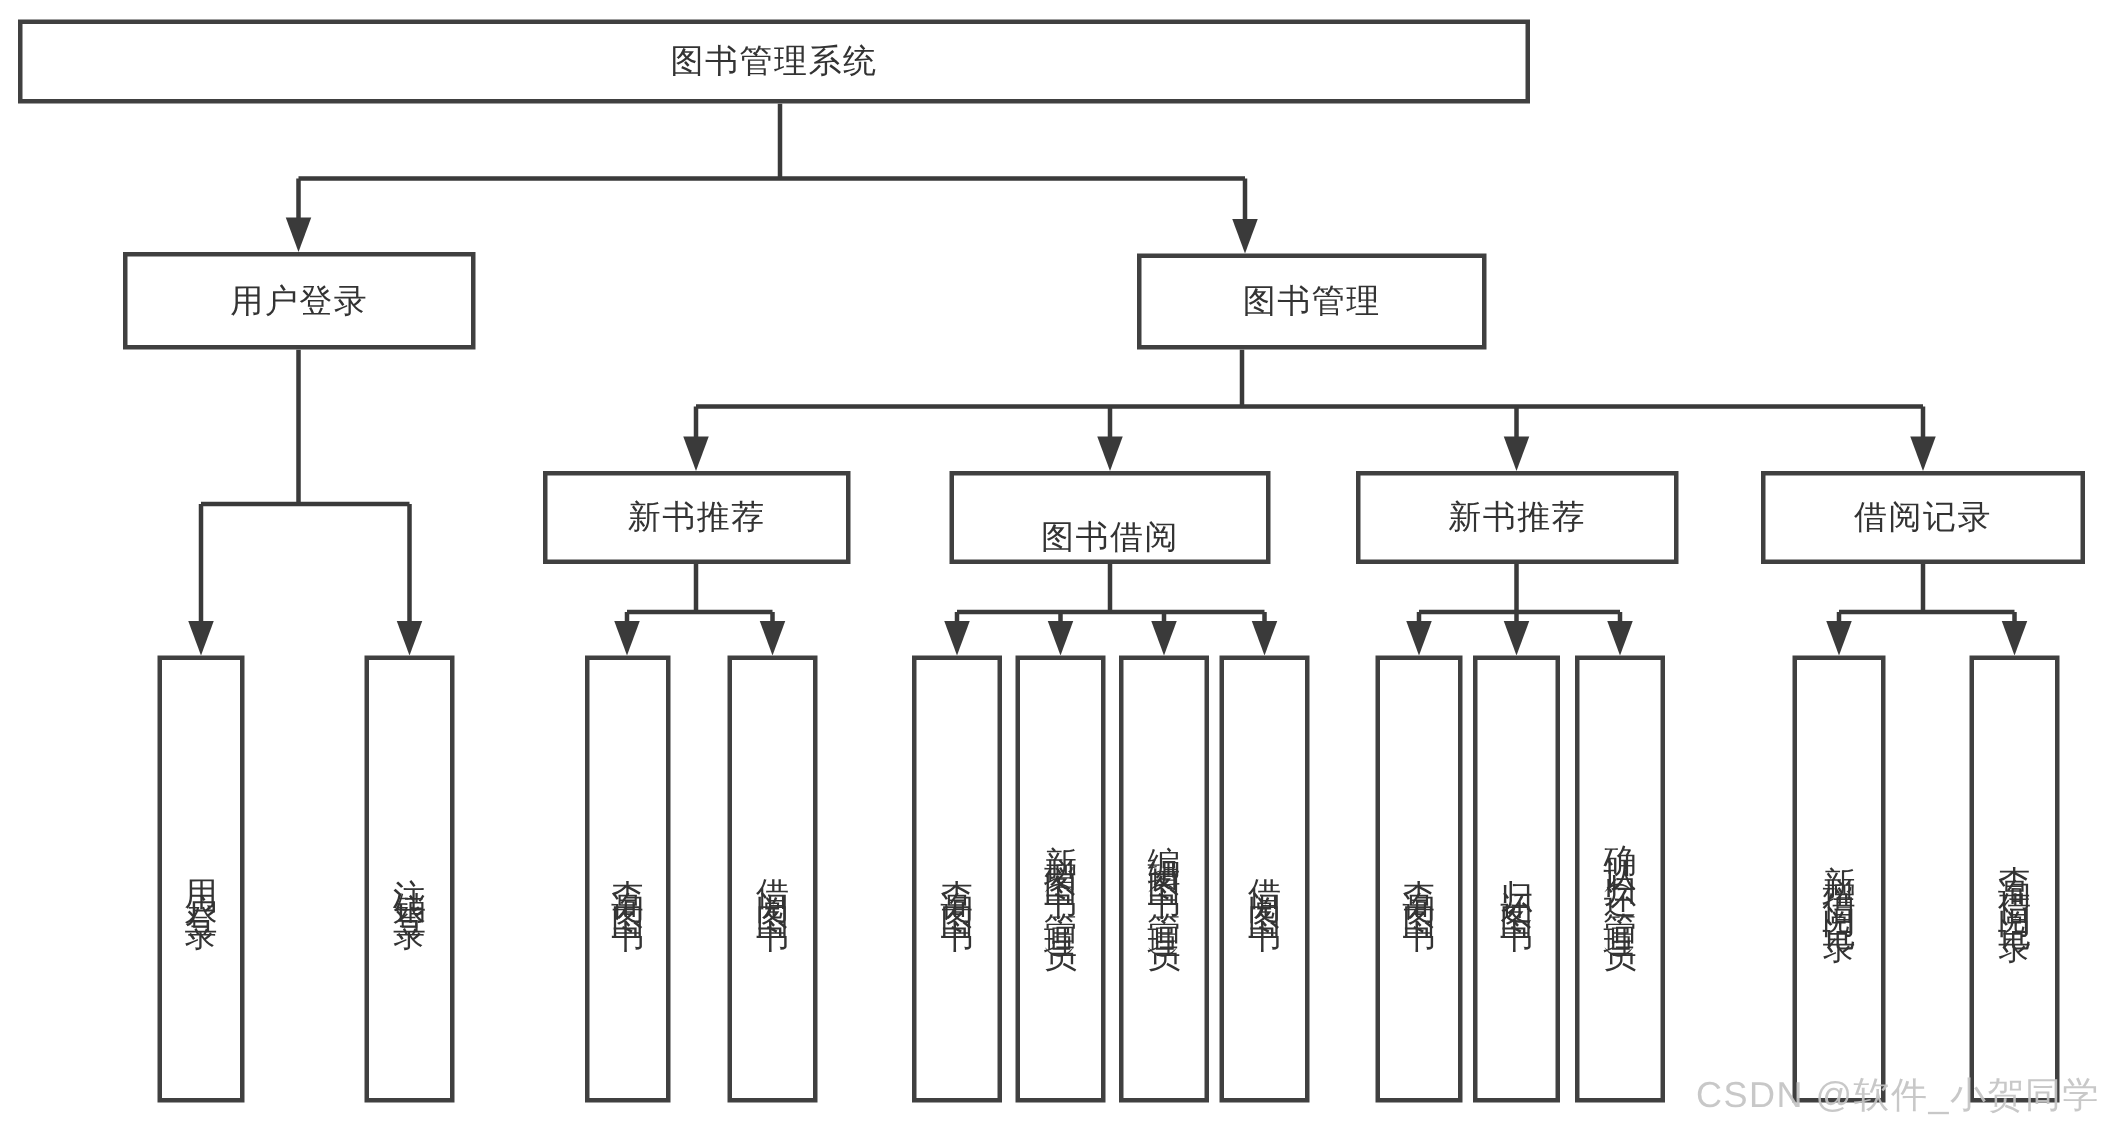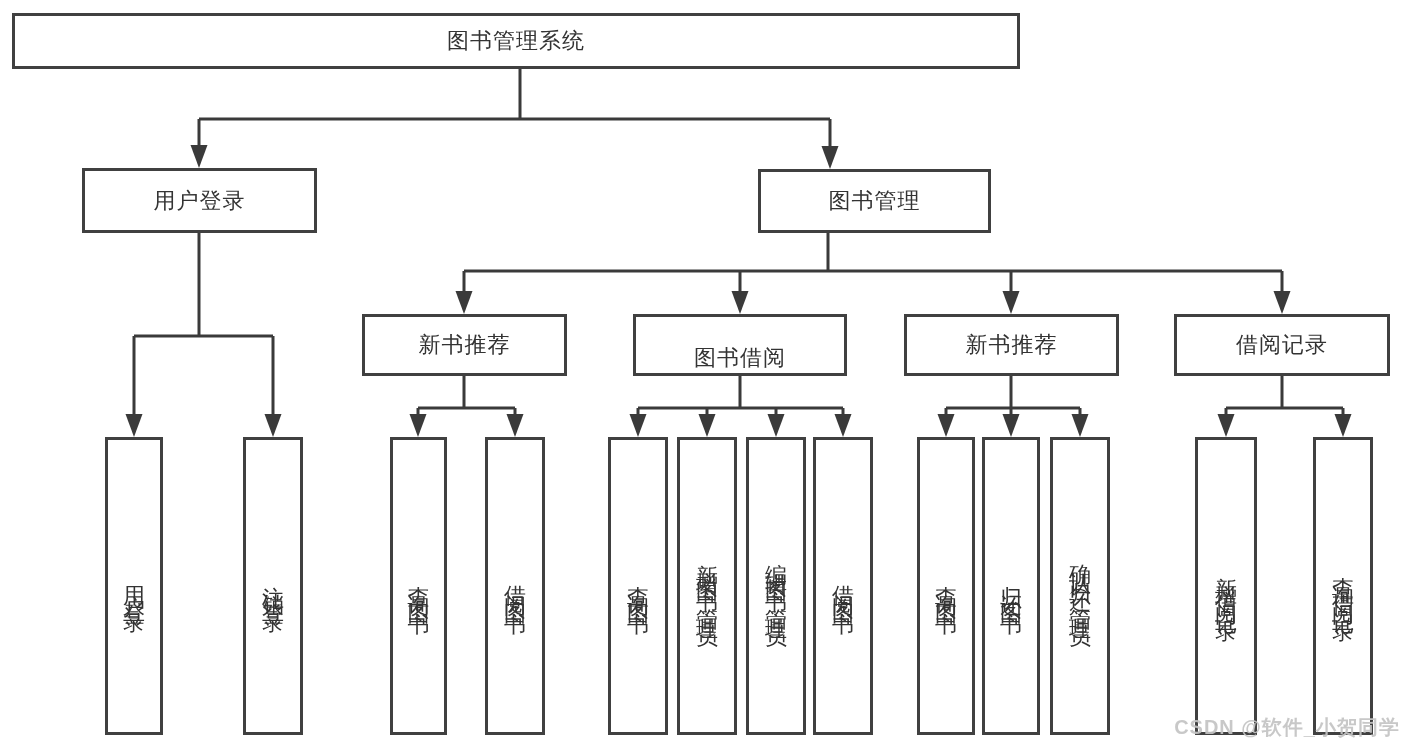--- a/index.html
+++ b/index.html
@@ -40,26 +40,25 @@
     font-size: 22px;
     line-height: 1;
     letter-spacing: 9px;
     color: #333333;
     white-space: nowrap;
   }
   #watermark {
     position: absolute;
     top: 714px;
     right: 5px;
-    font-size: 20px;
+    font-size: 24px;
     color: rgba(195, 195, 195, 0.92);
     letter-spacing: 1px;
     white-space: nowrap;
     z-index: 5;
-    font-weight: bold;
   }
 </style>
 </head>
 <body>
 
 <div id="canvas">
 
   <svg id="wires" viewBox="0 0 1405 747" xmlns="http://www.w3.org/2000/svg">
     <g stroke="#3a3a3a" stroke-width="3" fill="none">
 

